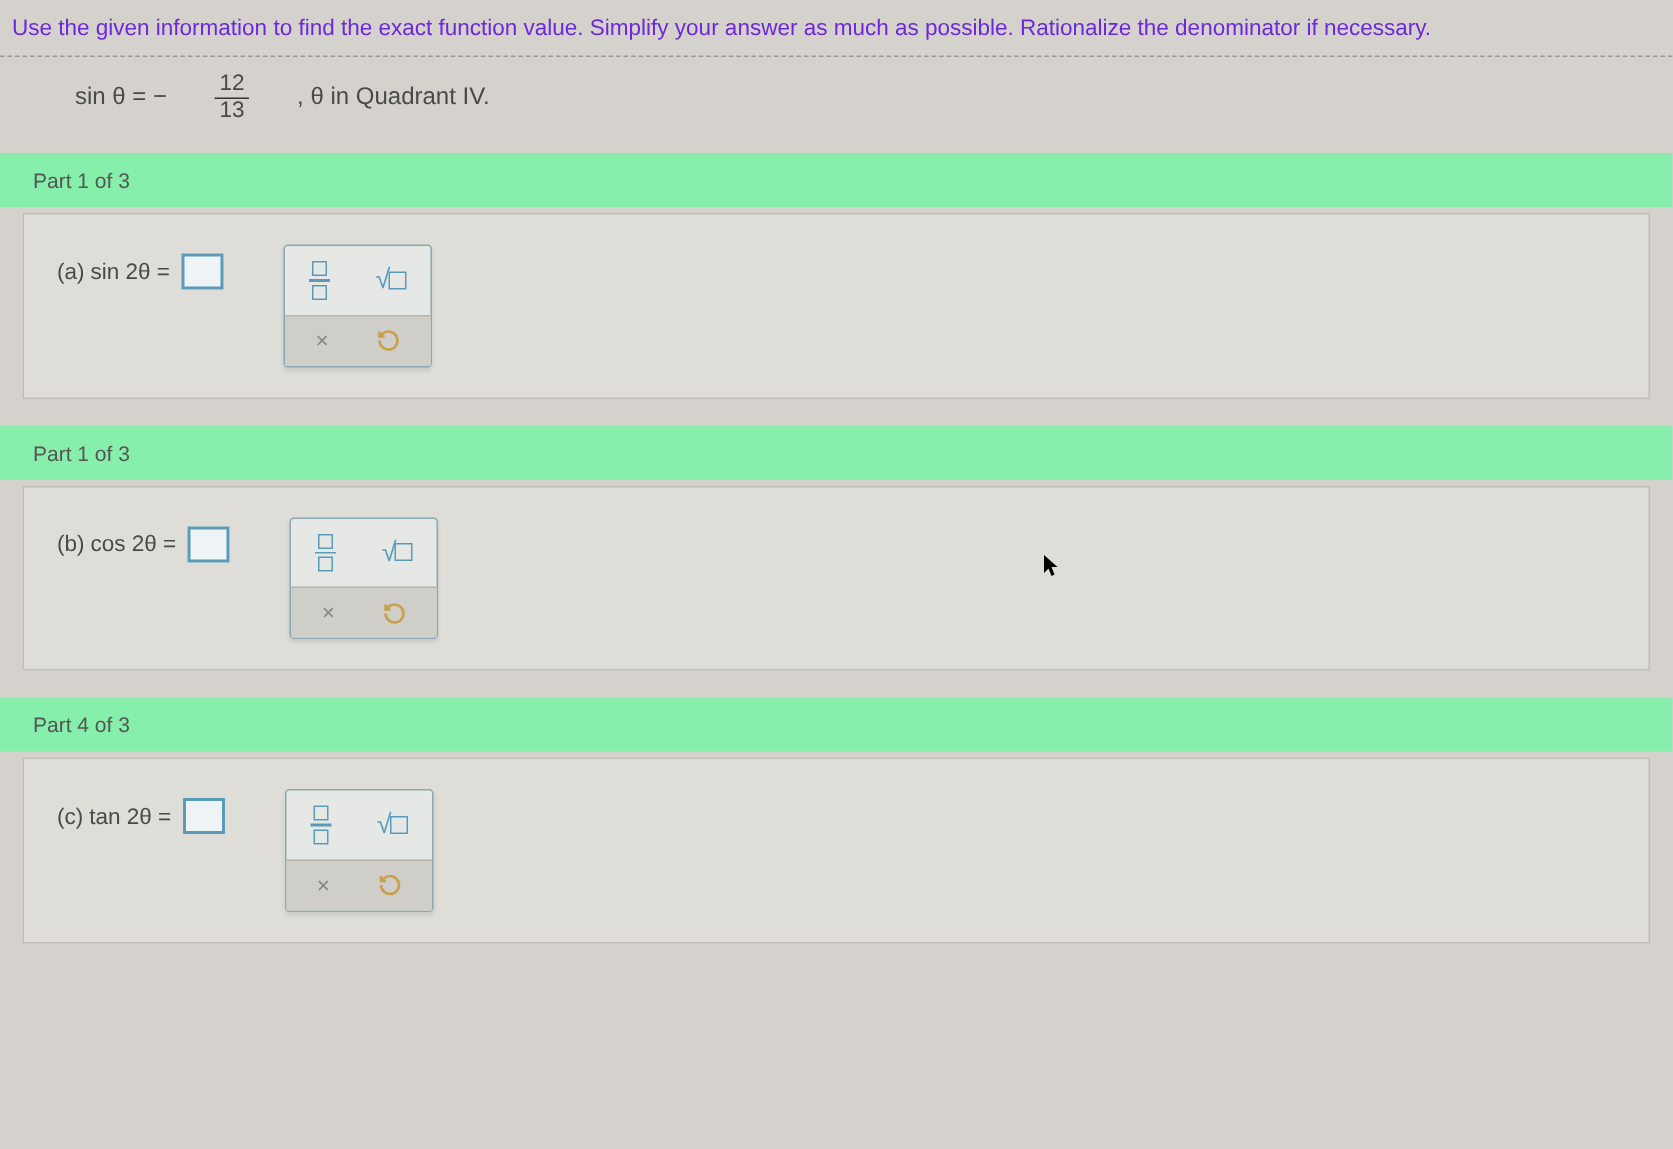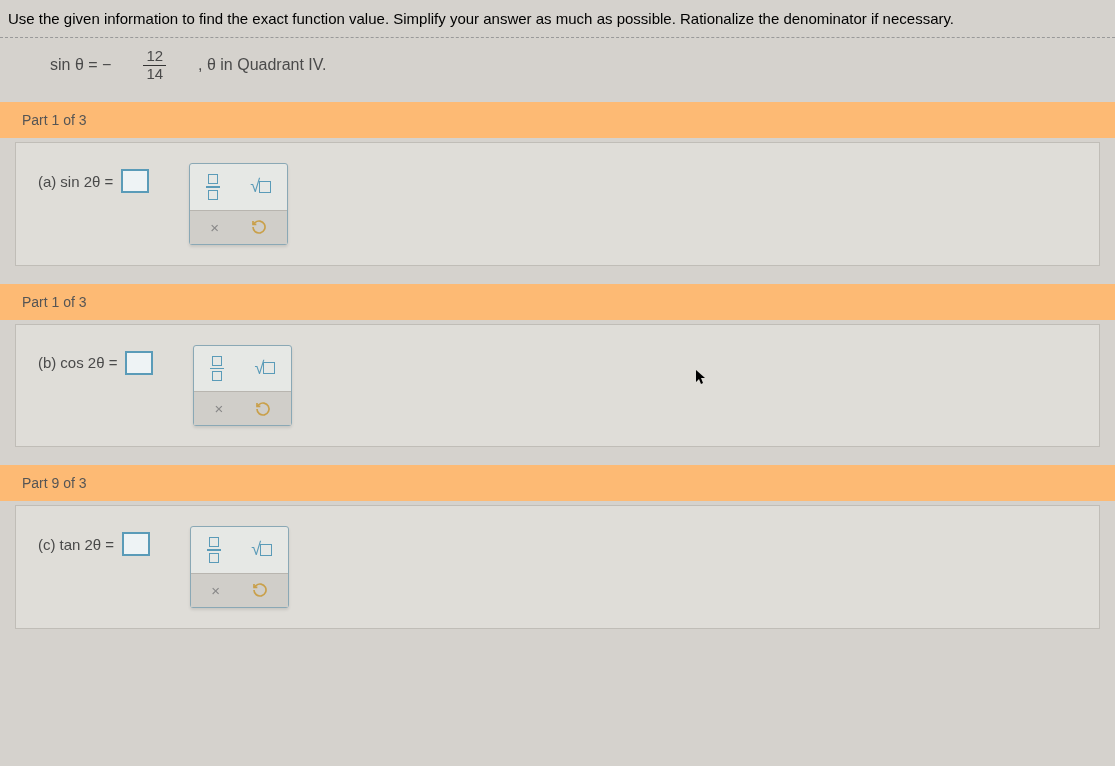--- a/index.html
+++ b/index.html
@@ -11,21 +11,21 @@
       font-family: Arial, sans-serif;
       background: #d5d2cd;
       width: 1115px;
       height: 766px;
       overflow: hidden;
       color: #4a4a4a;
     }
     .instructions {
       padding: 10px 8px;
       font-size: 15px;
-      color: #000000;
+      color: #6d28d9;
       border-bottom: 1px dashed #999;
     }
     .given-info {
       padding: 10px 20px 20px 50px;
       font-size: 16px;
       display: flex;
       align-items: center;
       gap: 28px;
     }
     .fraction {
@@ -38,21 +38,21 @@
       line-height: 1.1;
     }
     .fraction .num {
       border-bottom: 1px solid #333;
       padding: 0 3px;
     }
     .fraction .den {
       padding: 0 3px;
     }
     .part-header {
-      background: #fdba74;
+      background: #86efac;
       padding: 10px 22px;
       font-size: 14px;
       color: #555;
     }
     .part-body {
       background: #dfddd8;
       border: 1px solid #c0bdb7;
       margin: 0 15px 18px 15px;
       padding: 20px 22px;
       display: flex;
@@ -153,21 +153,21 @@
   </style>
 </head>
 <body>
 
 <div class="instructions">Use the given information to find the exact function value. Simplify your answer as much as possible. Rationalize the denominator if necessary.</div>
 
 <div class="given-info">
   <span>sin θ = −</span>
   <span class="fraction">
     <span class="num">12</span>
-    <span class="den">14</span>
+    <span class="den">13</span>
   </span>
   <span>, θ in Quadrant IV.</span>
 </div>
 
 <div class="part-header">Part 1 of 3</div>
 <div class="spacer"></div>
 <div class="part-body">
   <div class="question-label">
     <span>(a)</span>
     <span>sin 2θ =</span>
@@ -226,21 +226,21 @@
       <div class="tool-btn reset-icon">
         <svg viewBox="0 0 24 24" fill="none" stroke="#c9a04a" stroke-width="2.5">
           <path d="M3 12a9 9 0 1 0 3-6.7L3 8"></path>
           <polyline points="3 3 3 8 8 8"></polyline>
         </svg>
       </div>
     </div>
   </div>
 </div>
 
-<div class="part-header">Part 9 of 3</div>
+<div class="part-header">Part 4 of 3</div>
 <div class="spacer"></div>
 <div class="part-body">
   <div class="question-label">
     <span>(c)</span>
     <span>tan 2θ =</span>
     <span class="answer-box"></span>
   </div>
   <div class="tool-panel">
     <div class="tool-row">
       <div class="tool-btn">

